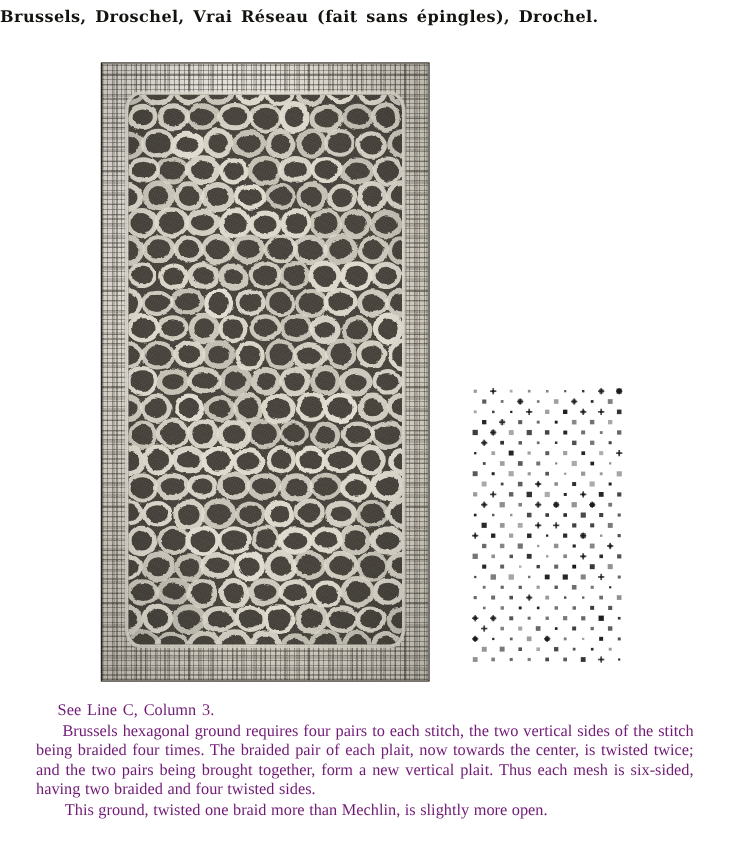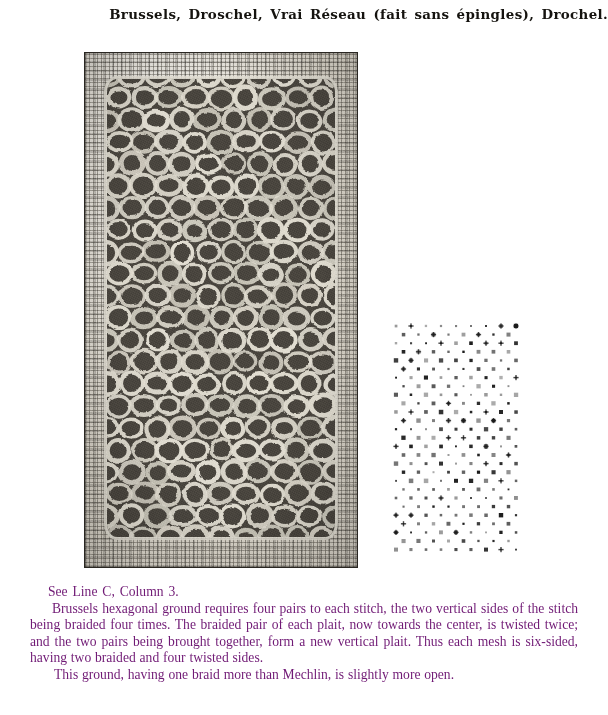--- a/index.html
+++ b/index.html
@@ -9,21 +9,21 @@
     font-family:"Liberation Serif", serif;
     color:#101010;
     position:relative;
     overflow:hidden;
   }
   .page{position:relative;width:608px;height:715px;}
 
   
   .plate-title{
     position:absolute;left:0;top:6px;width:608px;
-    text-align:right;
+    text-align:left;
     font-family:"DejaVu Serif", serif;
     font-weight:bold;
     font-size:13.4px;
     letter-spacing:0.35px;
     word-spacing:2.2px;
     color:#15130f;
   }
 
   
   .photo-plate{
@@ -759,16 +759,16 @@
         <rect x="108.0" y="226.6" width="2.0" height="2.0" fill="#1a1a1a" opacity="0.39"></rect>
         <rect x="108.3" y="225.0" width="1.4" height="5.2" fill="#1a1a1a" opacity="0.8"></rect>
         <rect x="106.4" y="226.9" width="5.2" height="1.4" fill="#1a1a1a" opacity="0.8"></rect>
         <rect x="123.1" y="226.7" width="1.8" height="1.8" fill="#1a1a1a" opacity="0.91"></rect>
       </svg>
   </div>
 
   <div class="body-text">
     <p class="caption-line">See Line C, Column 3.</p>
     <p class="para">Brussels hexagonal ground requires four pairs to each stitch, the two vertical sides of the stitch being braided four times.  The braided pair of each plait, now towards the center, is twisted twice; and the two pairs being brought together, form a new vertical plait.  Thus each mesh is six-sided, having two braided and four twisted sides.</p>
-    <p class="para last">This ground, having one braid more than Mechlin, is slightly more open.</p>
+    <p class="para last">This ground, twisted one braid more than Mechlin, is slightly more open.</p>
   </div>
 
 </div>
 
 </body></html>

